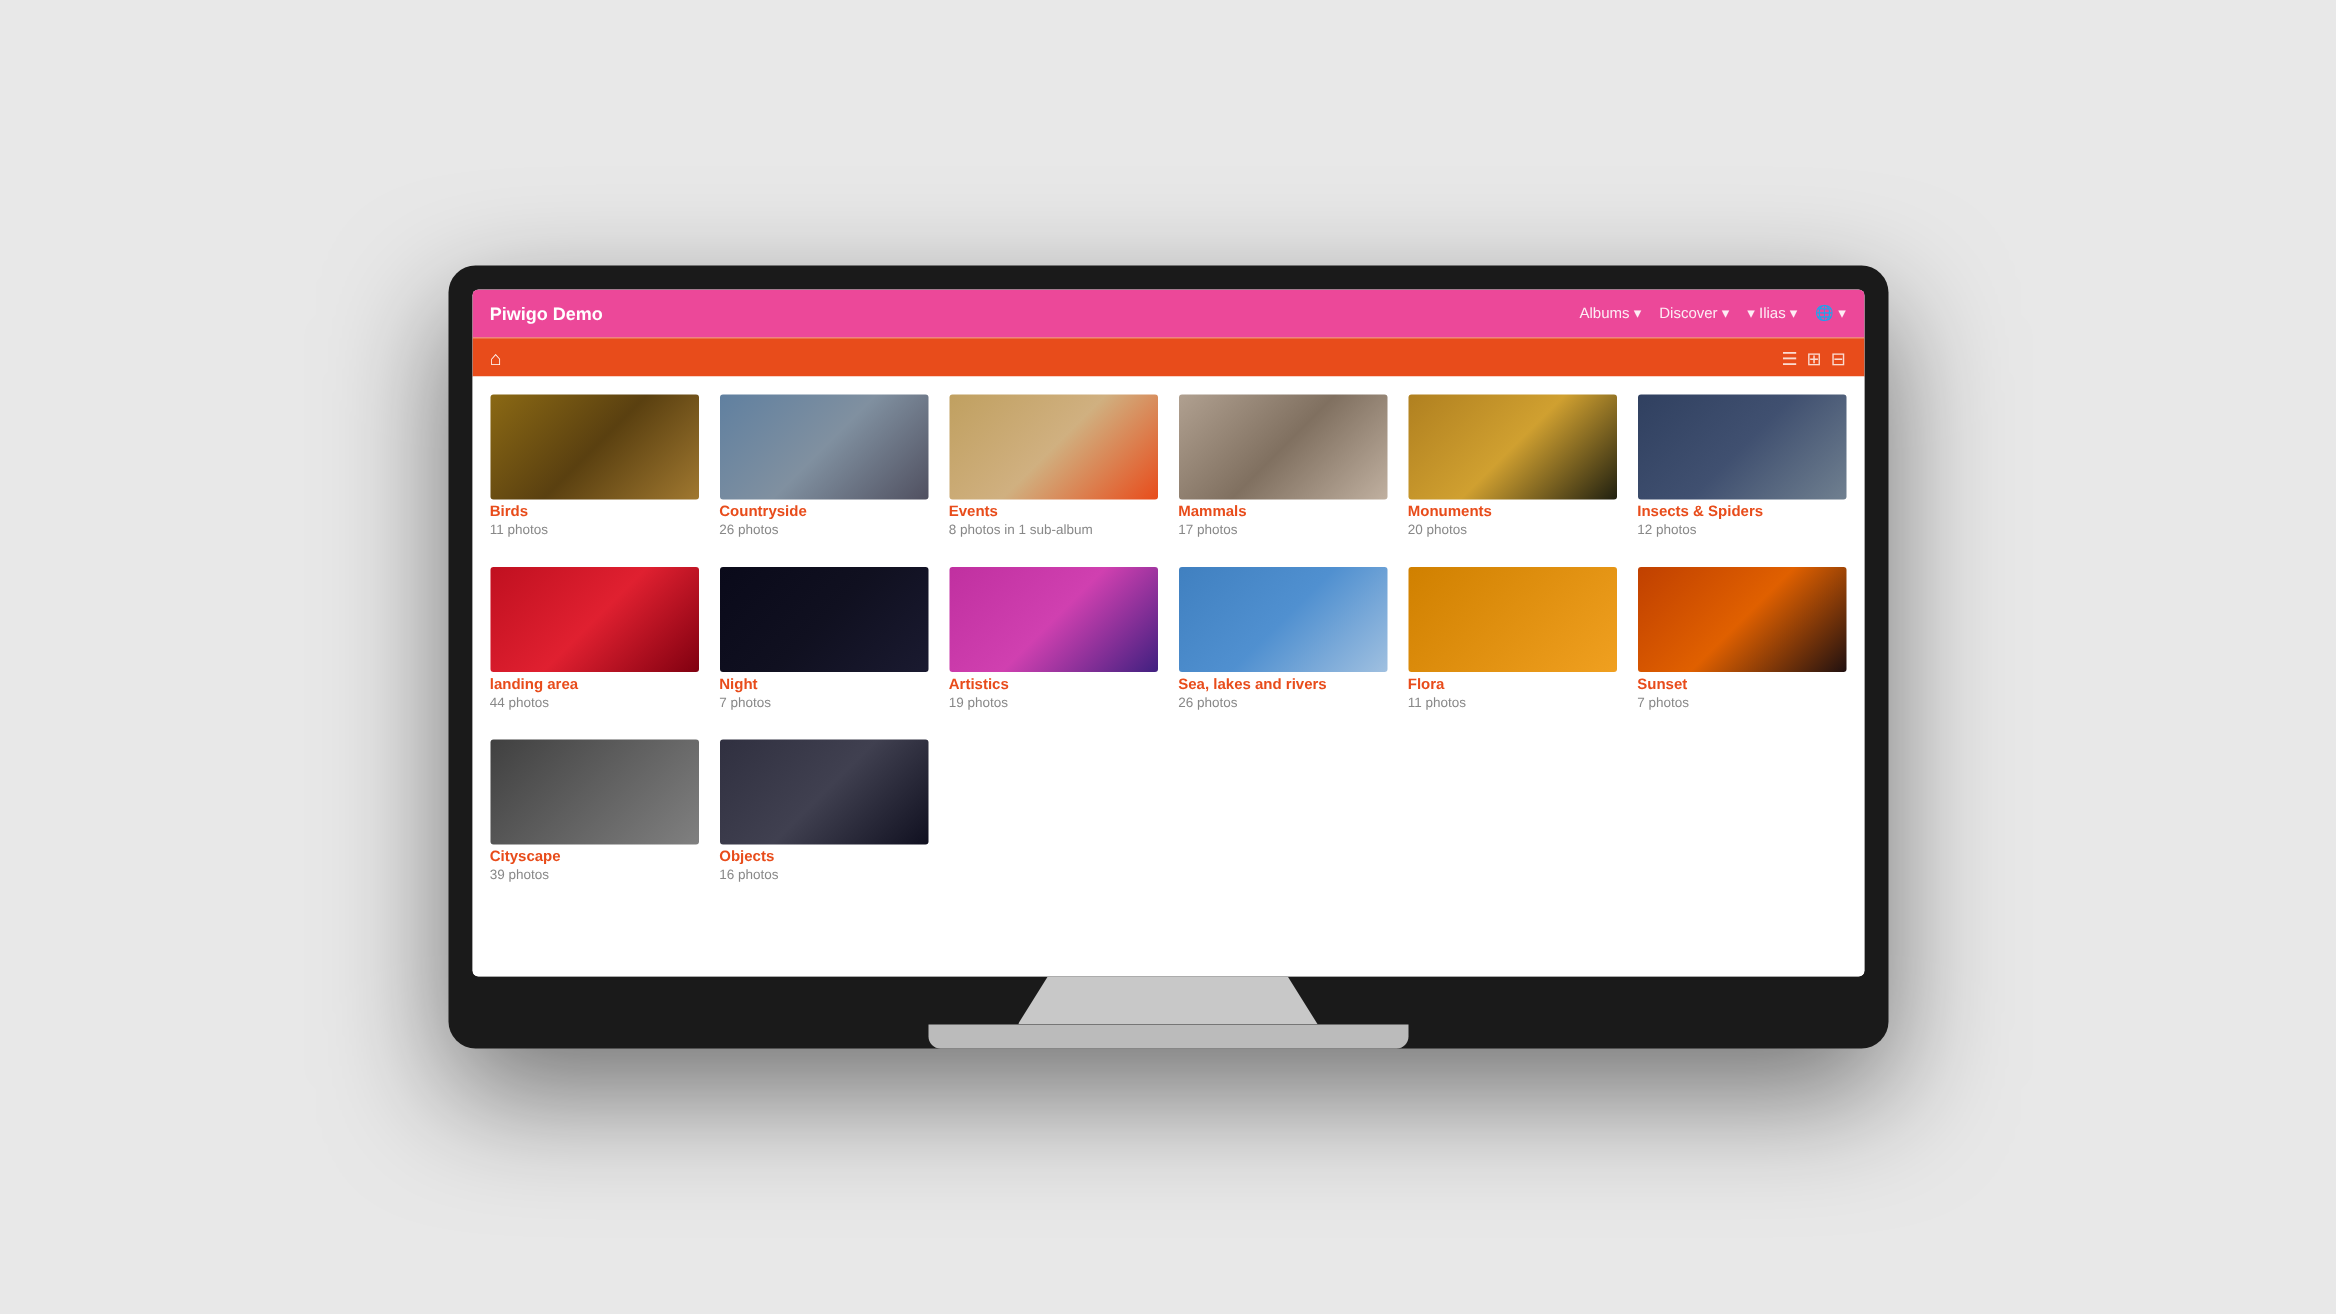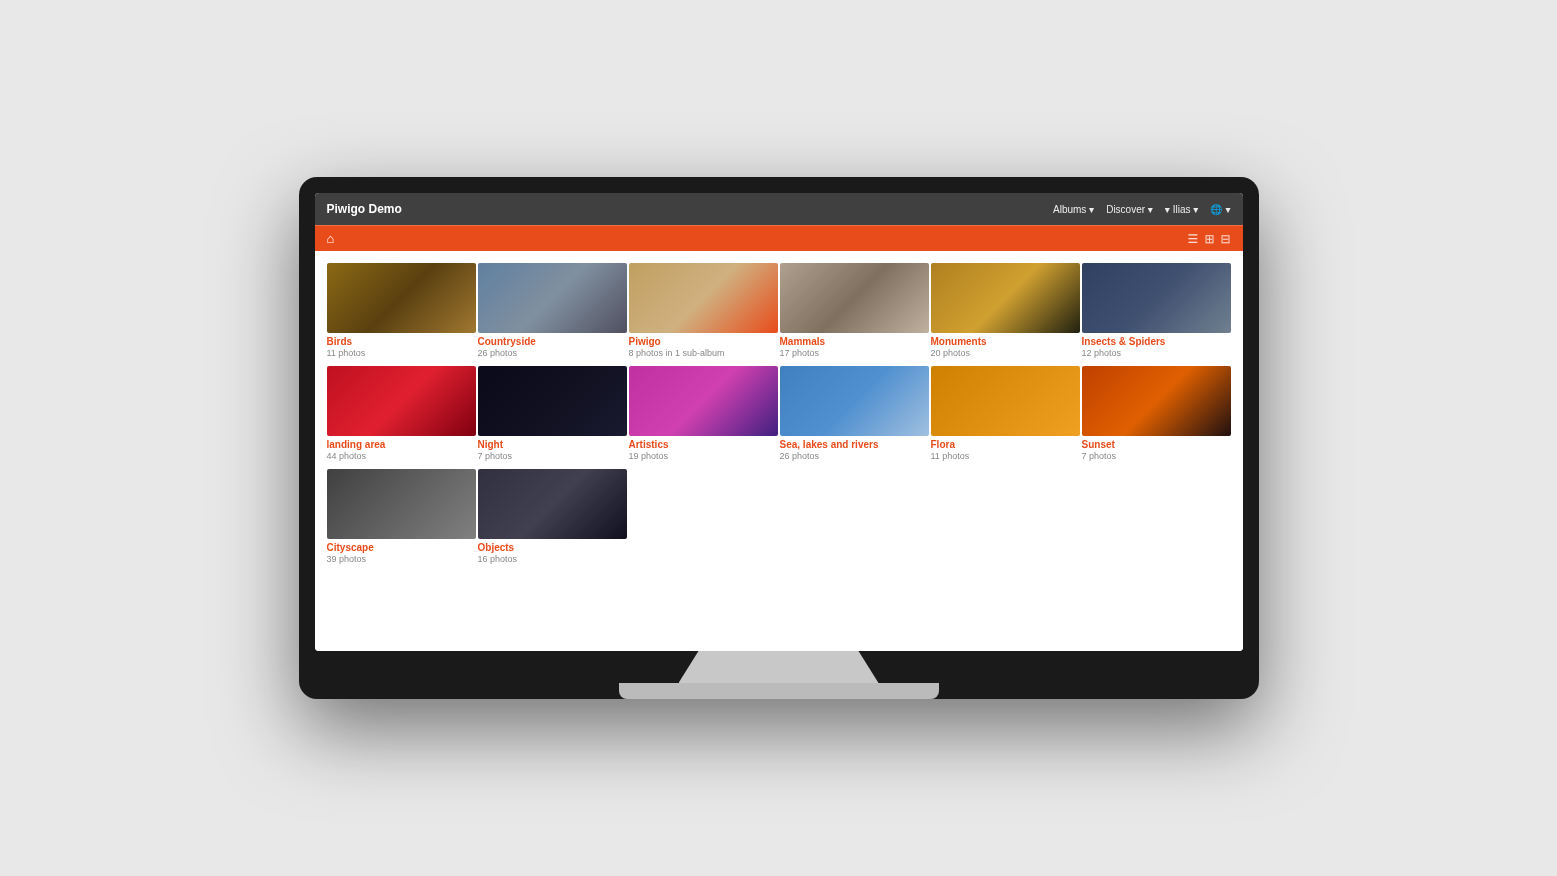--- a/index.html
+++ b/index.html
@@ -44,21 +44,21 @@
     }
 
     
     .piwigo-app {
       width: 100%;
       font-size: 11px;
     }
 
     
     .top-nav {
-      background: #404040;
+      background: #ec4899;
       height: 32px;
       display: flex;
       align-items: center;
       padding: 0 12px;
       justify-content: space-between;
     }
     .top-nav-left {
       display: flex;
       align-items: center;
       gap: 8px;
@@ -110,21 +110,21 @@
     .main-content {
       background: #fff;
       padding: 12px 12px 12px 12px;
       min-height: 400px;
     }
 
     
     .albums-grid {
       display: grid;
       grid-template-columns: repeat(6, 1fr);
-      gap: 2px;
+      gap: 14px;
     }
 
     .album-card {
       cursor: pointer;
     }
     .album-info {
       padding: 3px 0 6px 0;
     }
     .album-name {
       color: #e84c1b;
@@ -222,21 +222,21 @@
             <div class="album-card">
               <div class="thumb-block thumb-countryside"></div>
               <div class="album-info">
                 <div class="album-name">Countryside</div>
                 <div class="album-count">26 photos</div>
               </div>
             </div>
             <div class="album-card">
               <div class="thumb-block thumb-events"></div>
               <div class="album-info">
-                <div class="album-name">Piwigo</div>
+                <div class="album-name">Events</div>
                 <div class="album-count">8 photos in 1 sub-album</div>
               </div>
             </div>
             <div class="album-card">
               <div class="thumb-block thumb-mammals"></div>
               <div class="album-info">
                 <div class="album-name">Mammals</div>
                 <div class="album-count">17 photos</div>
               </div>
             </div>

